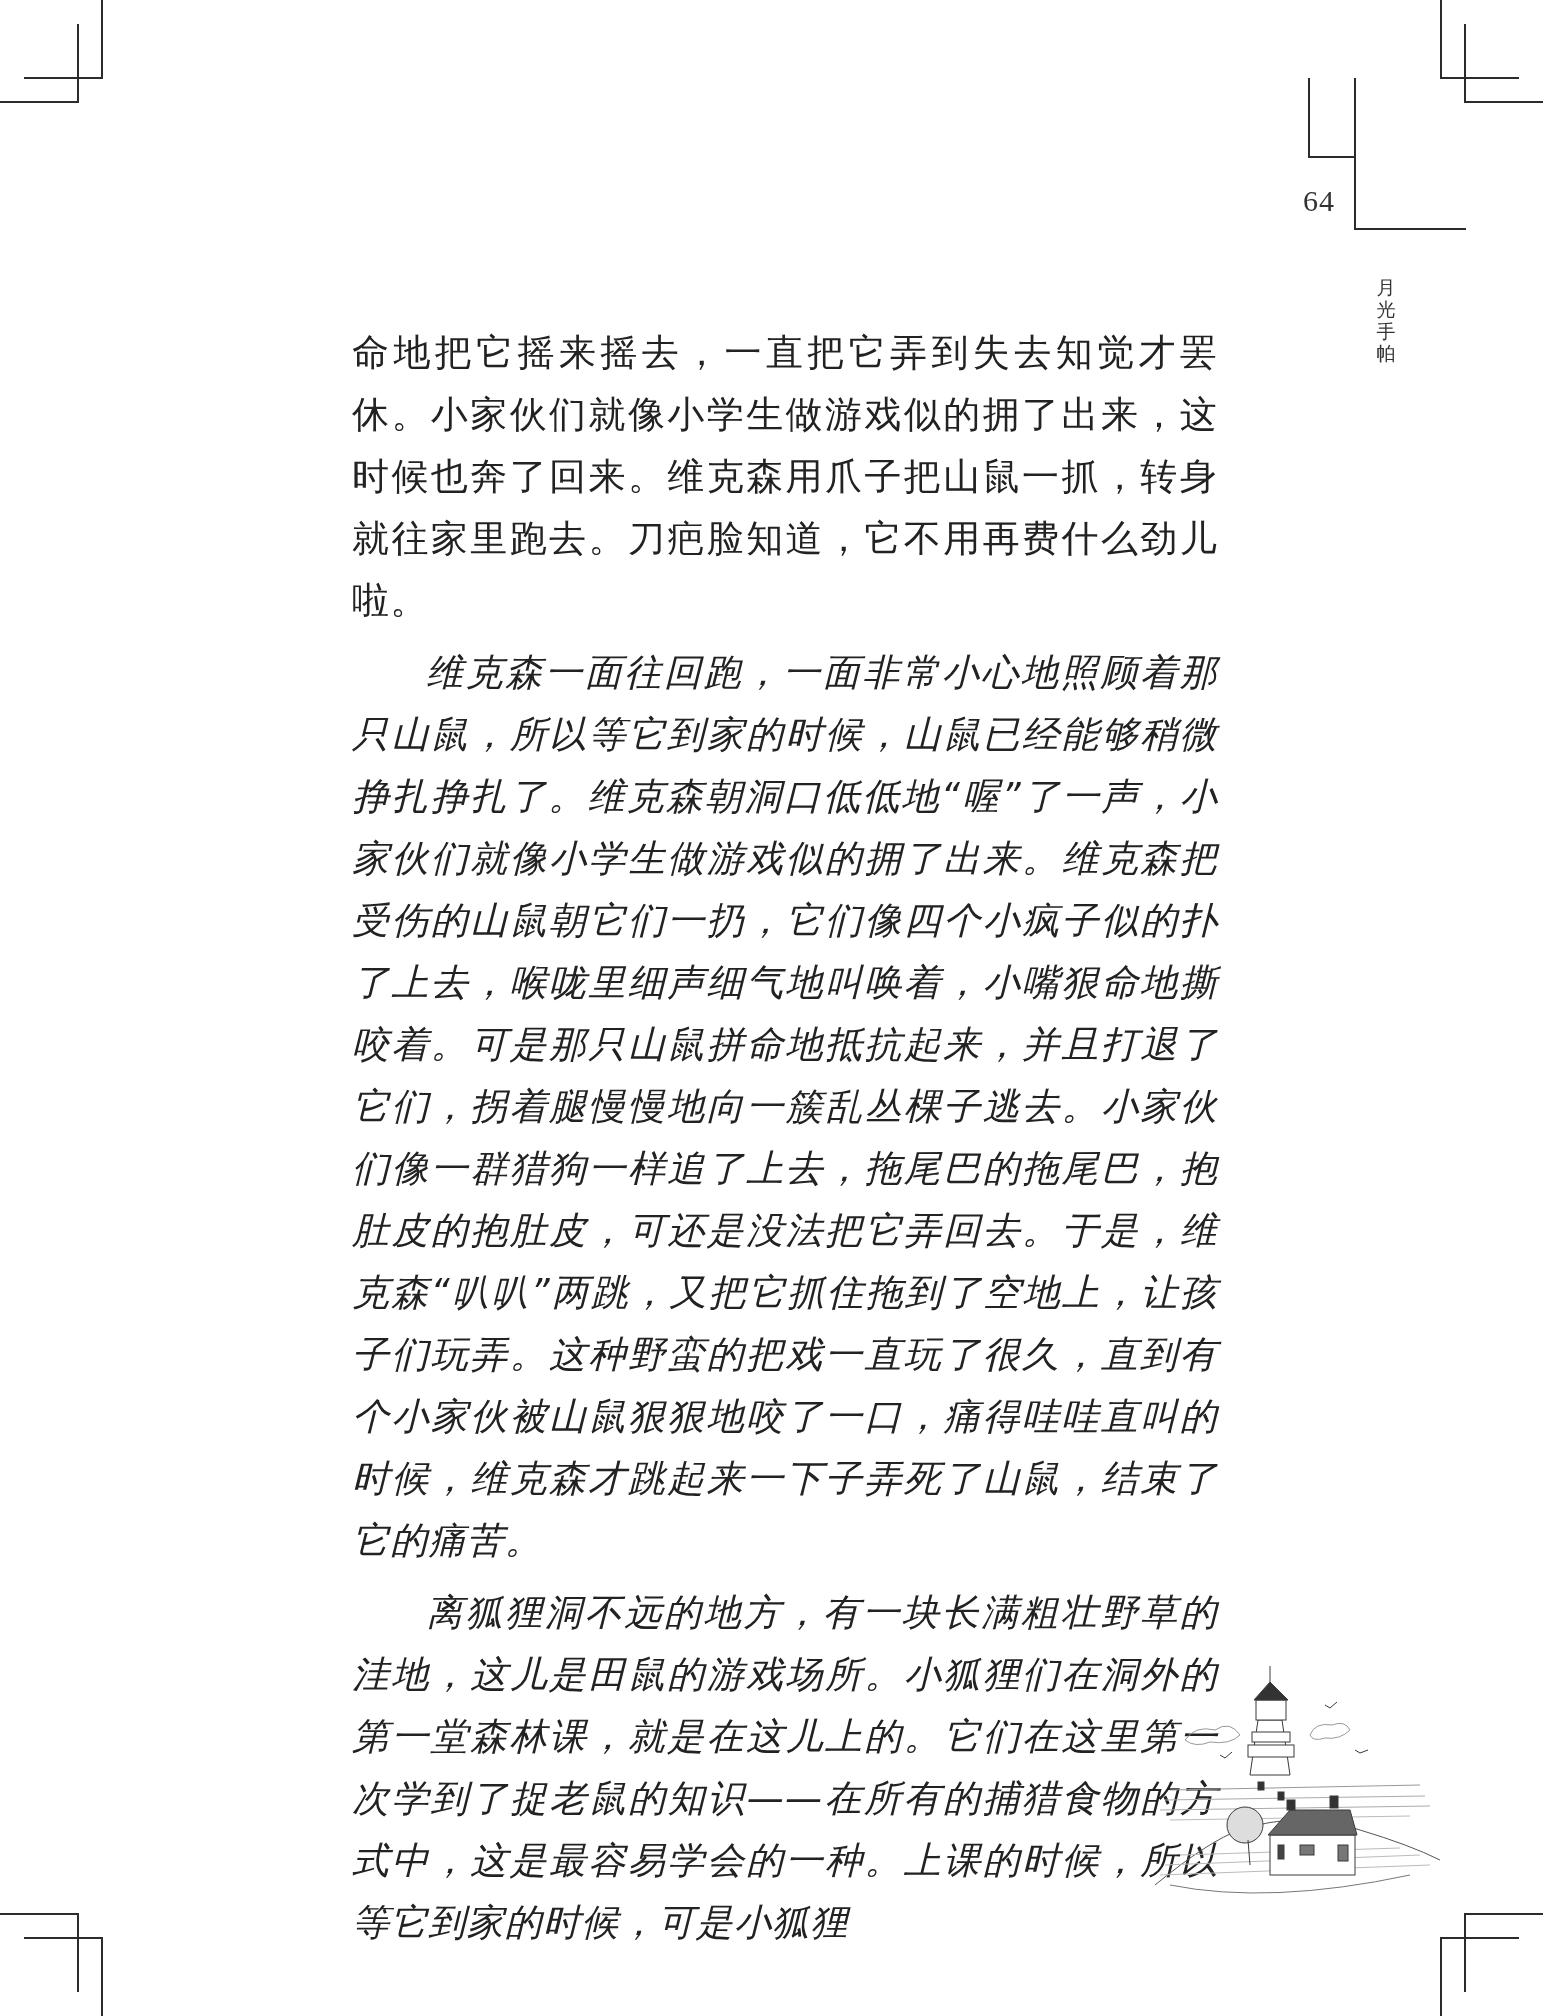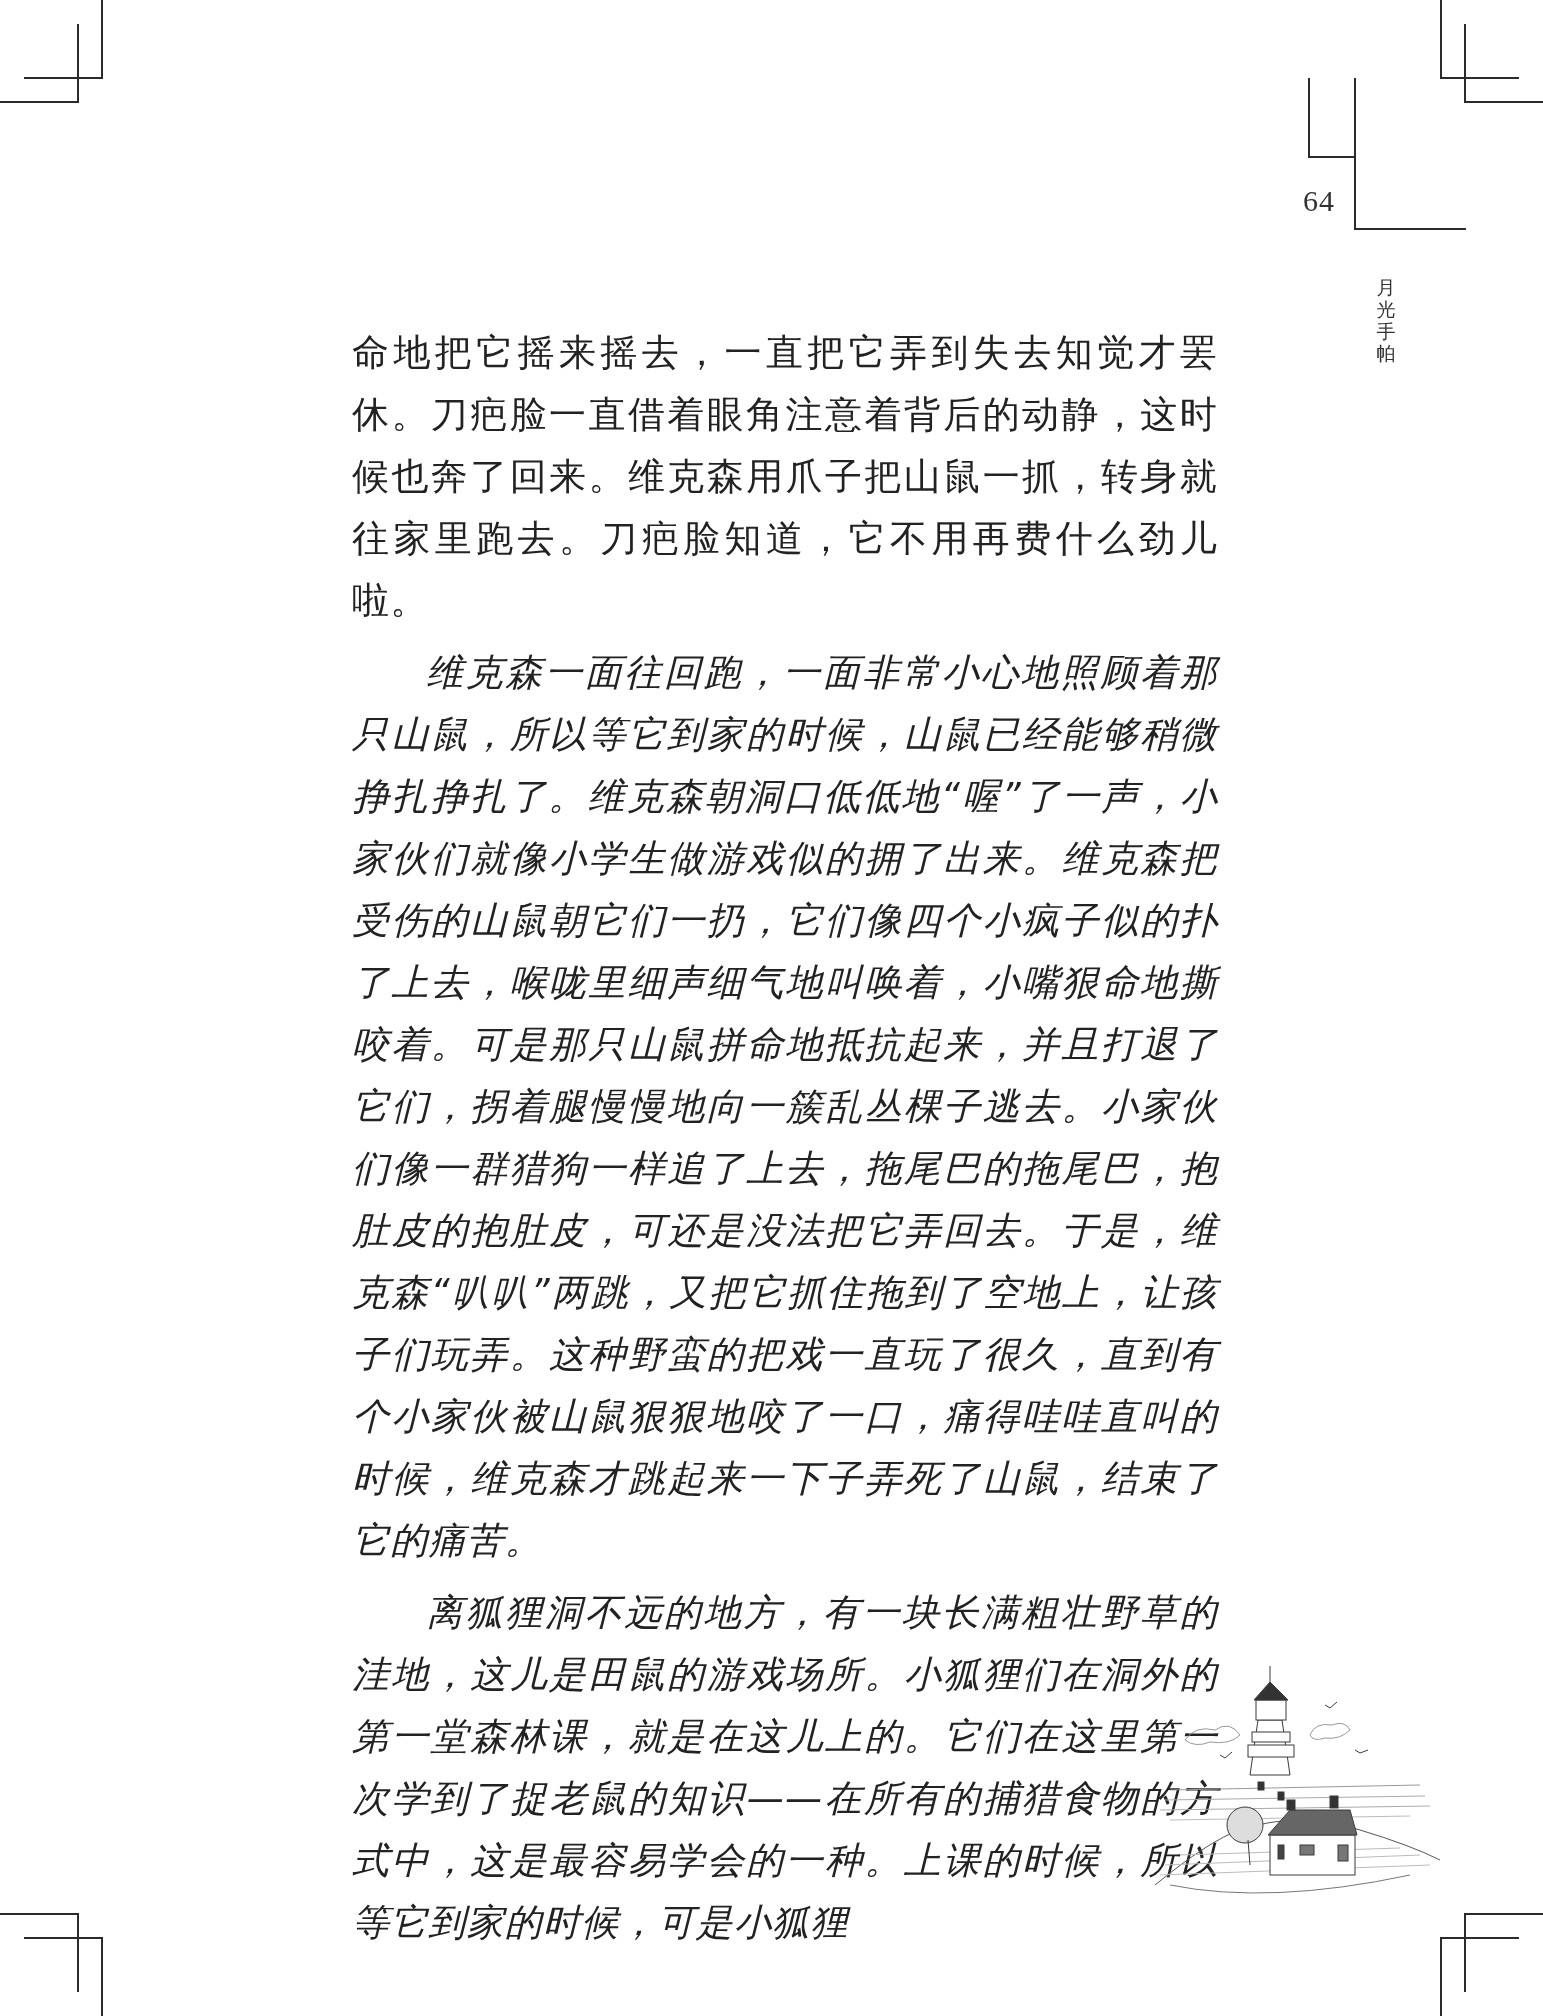--- a/index.html
+++ b/index.html
@@ -53,21 +53,21 @@
 
 <div class="ln v" style="left:1308px;top:78px;height:80px;"></div>
 <div class="ln h" style="left:1308px;top:156px;width:47px;"></div>
 <div class="ln v" style="left:1354px;top:78px;height:152px;"></div>
 <div class="ln h" style="left:1354px;top:228px;width:112px;"></div>
 
 <div id="page-num">64</div>
 <div id="running-head">月光手帕</div>
 
 <div id="body-text">
-  <p>命地把它摇来摇去，一直把它弄到失去知觉才罢休。刀疤脸一直借着眼角注意着背后的动静，这时候也奔了回来。维克森用爪子把山鼠一抓，转身就往家里跑去。刀疤脸知道，它不用再费什么劲儿啦。</p>
+  <p>命地把它摇来摇去，一直把它弄到失去知觉才罢休。小家伙们就像小学生做游戏似的拥了出来，这时候也奔了回来。维克森用爪子把山鼠一抓，转身就往家里跑去。刀疤脸知道，它不用再费什么劲儿啦。</p>
   <p class="indent">维克森一面往回跑，一面非常小心地照顾着那只山鼠，所以等它到家的时候，山鼠已经能够稍微挣扎挣扎了。维克森朝洞口低低地“喔”了一声，小家伙们就像小学生做游戏似的拥了出来。维克森把受伤的山鼠朝它们一扔，它们像四个小疯子似的扑了上去，喉咙里细声细气地叫唤着，小嘴狠命地撕咬着。可是那只山鼠拼命地抵抗起来，并且打退了它们，拐着腿慢慢地向一簇乱丛棵子逃去。小家伙们像一群猎狗一样追了上去，拖尾巴的拖尾巴，抱肚皮的抱肚皮，可还是没法把它弄回去。于是，维克森“叭叭”两跳，又把它抓住拖到了空地上，让孩子们玩弄。这种野蛮的把戏一直玩了很久，直到有个小家伙被山鼠狠狠地咬了一口，痛得哇哇直叫的时候，维克森才跳起来一下子弄死了山鼠，结束了它的痛苦。</p>
   <p class="indent">离狐狸洞不远的地方，有一块长满粗壮野草的洼地，这儿是田鼠的游戏场所。小狐狸们在洞外的第一堂森林课，就是在这儿上的。它们在这里第一次学到了捉老鼠的知识——在所有的捕猎食物的方式中，这是最容易学会的一种。上课的时候，所以等它到家的时候，可是小狐狸</p>
 </div>
 
 <svg id="illustration" viewBox="0 0 300 250" xmlns="http://www.w3.org/2000/svg">
   <g stroke="#3a3a3a" fill="none" stroke-width="1">
 
     <path d="M20 130 L270 125" stroke="#999"></path>
     <path d="M15 140 L275 136" stroke="#aaa"></path>
     <path d="M10 150 L280 146" stroke="#aaa"></path>

